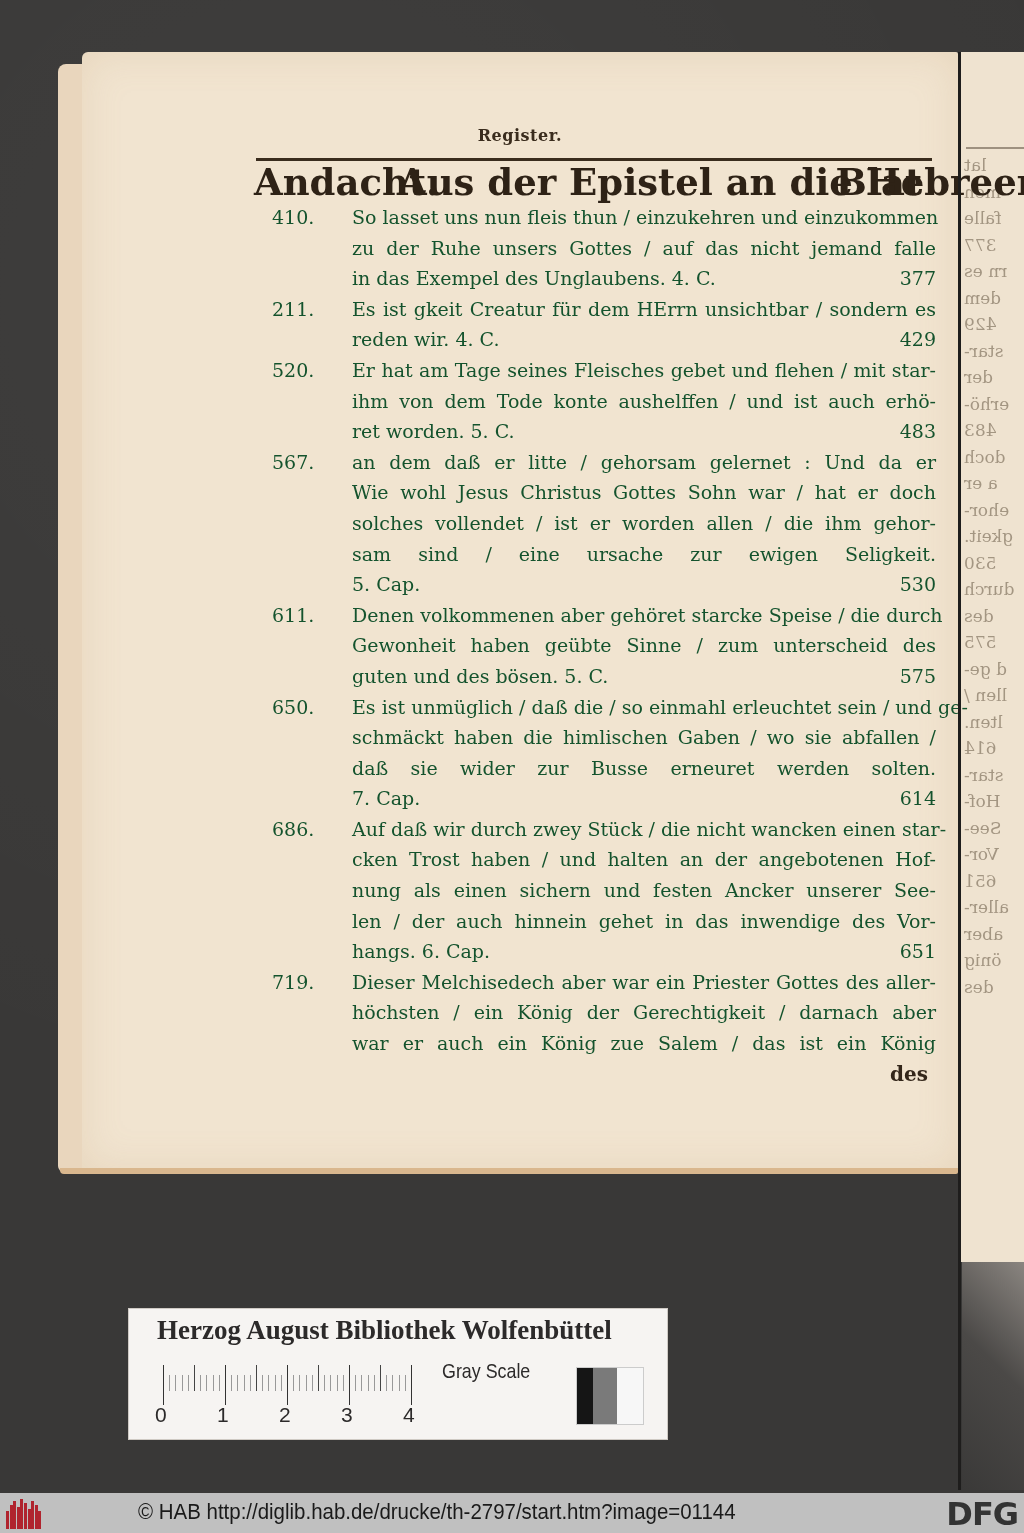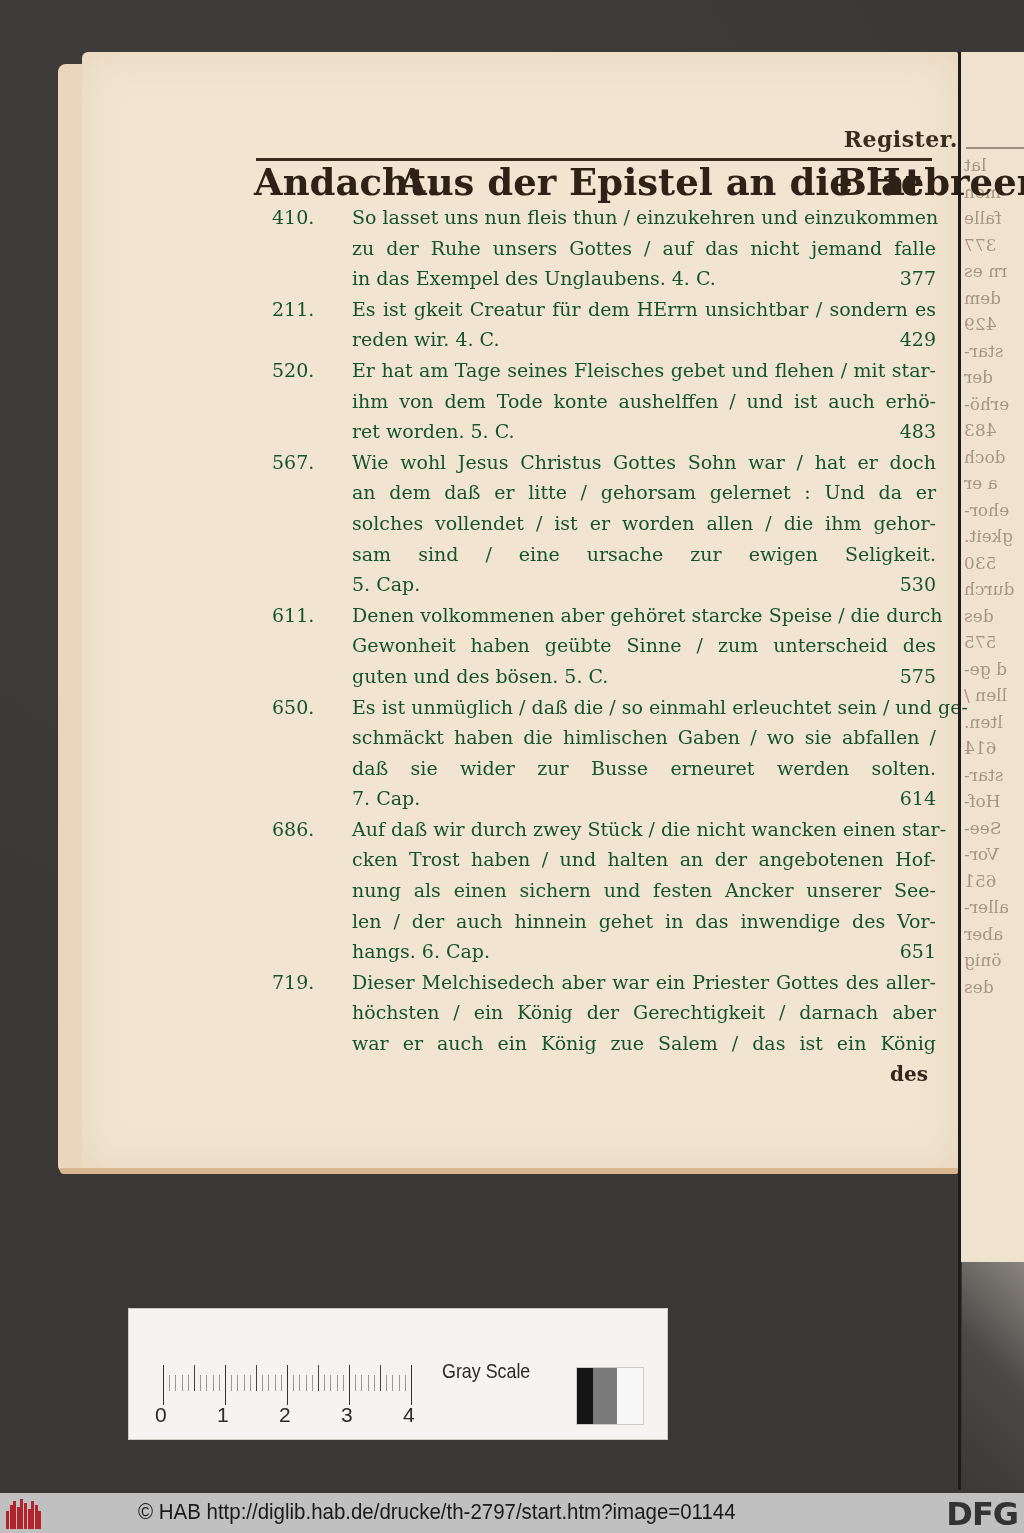--- a/index.html
+++ b/index.html
@@ -46,22 +46,22 @@
     }
     .page-edge {
       position:absolute; left:60px; top:1168px; width:898px; height:6px;
       background:#d9b78e; border-radius:0 0 2px 4px;
     }
     .page-left-edge {
       position:absolute; left:58px; top:64px; width:26px; height:1108px;
       background:#e9d6bd; border-radius:8px 0 0 6px;
     }
     .running-head {
-      position:absolute; left:0; width:100%; top:74px; text-align:right;
-      font-family:"DejaVu Serif", serif; font-weight:bold; font-size:22px; color:#3a2c1d;
+      position:absolute; left:0; width:100%; top:74px; text-align:center;
+      font-family:"DejaVu Serif", serif; font-weight:bold; font-size:16px; color:#3a2c1d;
       letter-spacing:0.5px;
     }
     .head-rule {
       position:absolute; left:174px; top:106px; width:676px; height:3px; background:#3a2c1d;
     }
     .col-headers {
       position:absolute; left:172px; top:108px; width:680px; height:42px;
       font-family:"DejaVu Serif", serif; font-weight:bold; font-size:37px; color:#2e2216;
     }
     .col-headers span { position:absolute; top:0; white-space:nowrap; }
@@ -200,22 +200,22 @@
         <span class="entry-num">520.</span>
         <span class="entry-line">Er hat am Tage seines Fleisches gebet und flehen / mit star-</span>
         <span class="entry-line">ihm von dem Tode konte aushelffen / und ist auch erhö-</span>
         <span class="entry-line last">
           <span class="ref">ret worden. 5. C.</span>
           <span class="page-no">483</span>
         </span>
       </div>
       <div class="entry">
         <span class="entry-num">567.</span>
+        <span class="entry-line">an dem daß er litte / gehorsam gelernet : Und da er</span>
         <span class="entry-line">Wie wohl Jesus Christus Gottes Sohn war / hat er doch</span>
-        <span class="entry-line">an dem daß er litte / gehorsam gelernet : Und da er</span>
         <span class="entry-line">solches vollendet / ist er worden allen / die ihm gehor-</span>
         <span class="entry-line">sam sind / eine ursache zur ewigen Seligkeit.</span>
         <span class="entry-line last">
           <span class="ref">5. Cap.</span>
           <span class="page-no">530</span>
         </span>
       </div>
       <div class="entry">
         <span class="entry-num">611.</span>
         <span class="entry-line">Denen volkommenen aber gehöret starcke Speise / die durch</span>
@@ -252,20 +252,21 @@
         <span class="entry-line">höchsten / ein König der Gerechtigkeit / darnach aber</span>
         <span class="entry-line">war er auch ein König zue Salem / das ist ein König</span>
       </div>
     </div>
   <div class="catchword">des</div>
 </div>
 <div class="page-edge"></div>
 <div class="spine-line"></div>
 
 <div class="scale-card">
+  <div class="scale-title">Herzog August Bibliothek Wolfenbüttel</div>
   <div class="ruler" id="ruler">
       <div class="tick" style="left: 0px; height: 40px; bottom: 0px; background: rgb(51, 51, 51);"></div>
       <div class="tick" style="left: 6.2px; height: 16px; bottom: 14px; background: rgb(153, 153, 153);"></div>
       <div class="tick" style="left: 12.4px; height: 16px; bottom: 14px; background: rgb(153, 153, 153);"></div>
       <div class="tick" style="left: 18.6px; height: 16px; bottom: 14px; background: rgb(153, 153, 153);"></div>
       <div class="tick" style="left: 24.8px; height: 16px; bottom: 14px; background: rgb(153, 153, 153);"></div>
       <div class="tick" style="left: 31px; height: 26px; bottom: 14px;"></div>
       <div class="tick" style="left: 37.2px; height: 16px; bottom: 14px; background: rgb(153, 153, 153);"></div>
       <div class="tick" style="left: 43.4px; height: 16px; bottom: 14px; background: rgb(153, 153, 153);"></div>
       <div class="tick" style="left: 49.6px; height: 16px; bottom: 14px; background: rgb(153, 153, 153);"></div>

